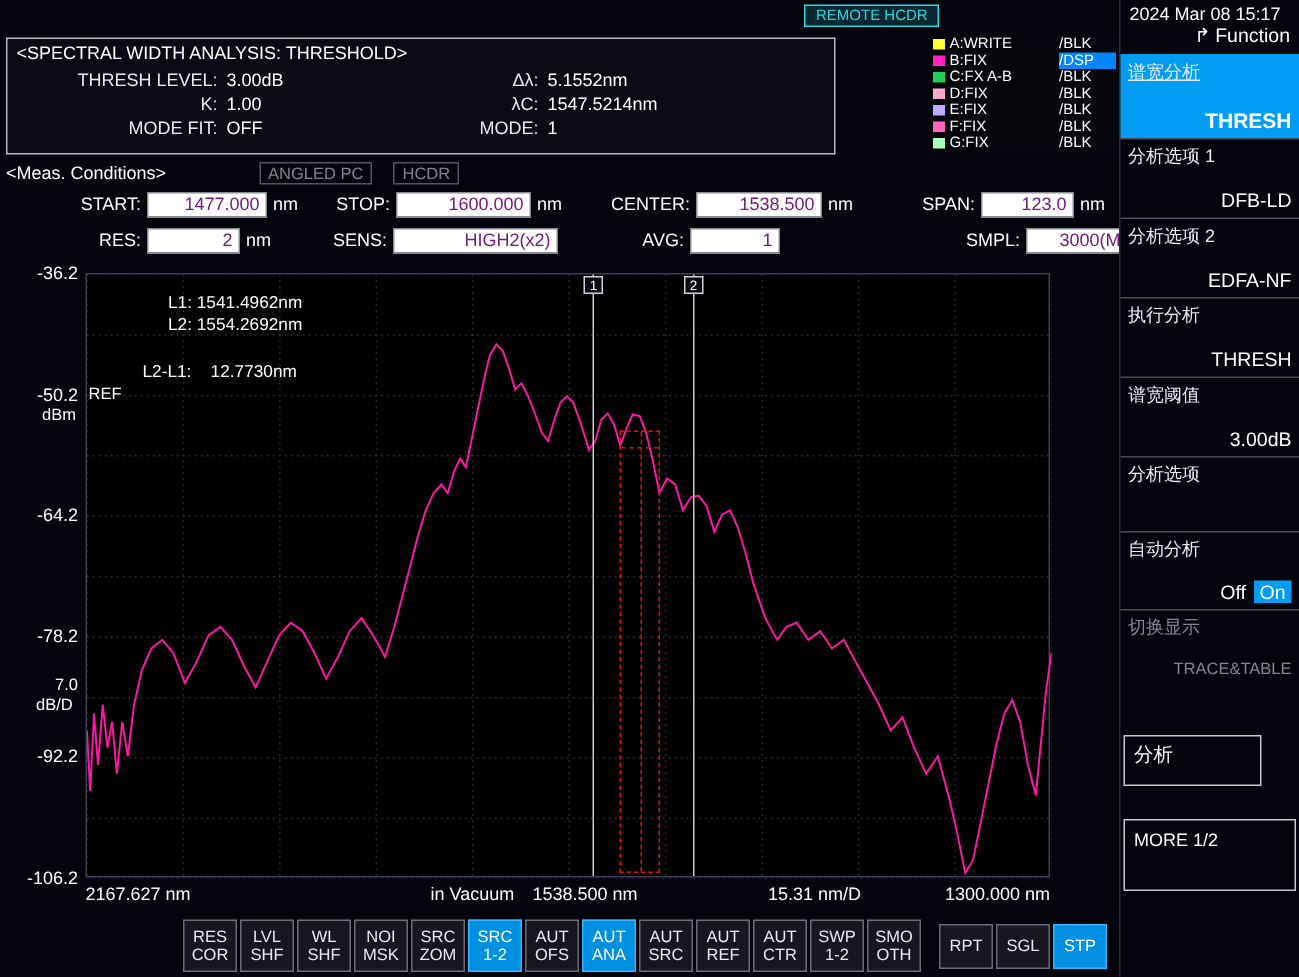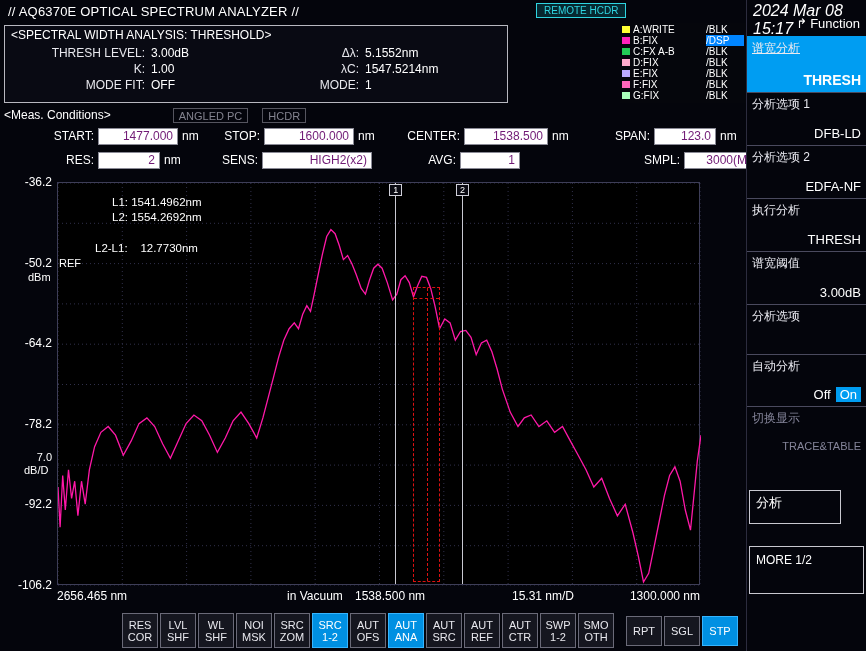--- a/index.html
+++ b/index.html
@@ -10,21 +10,21 @@
     font-family:"Liberation Sans", sans-serif;
   }
   .screen { position:absolute; inset:0; }
 
   
   .hdr-title { position:absolute; left:8px; top:4px; font-size:13px; color:#ffffff; letter-spacing:.2px; }
   .remote-badge { position:absolute; left:536px; top:3px; font-size:10px; color:#2fd4e0;
     border:1px solid #2fd4e0; background:#062830; padding:1px 7px; }
 
   
-  .ana-panel { position:absolute; left:4px; top:25px; width:504px; height:78px;
+  .ana-panel { position:absolute; left:4px; top:25px; width:553px; height:78px;
     border:1px solid #b8b8c0; background:#090a13; padding:2px 6px; }
   .ana-title { font-size:12px; color:#ffffff; }
   .ana-grid { display:grid; grid-template-columns:140px 158px 56px 150px; margin-top:3px;
     font-size:12px; line-height:16px; color:#ffffff; }
   .ana-grid .lab { text-align:right; padding-right:6px; color:#e8e8ee; }
 
   
   .legend { position:absolute; left:620px; top:23px; width:126px; height:80px;
     background:#05060c; padding:1px 2px; }
   .leg-row { display:flex; align-items:center; height:11px; font-size:10px; line-height:11px; }
@@ -74,42 +74,41 @@
     align-items:center; justify-content:center; cursor:pointer; }
   .tb.active { background:#0090e2; border-color:#35b5ff; color:#ffffff; }
   .rb { width:36px; height:30px; margin-right:2px; background:#15161f; border:1px solid #6a6a78;
     color:#e8e8ee; font-size:11px; display:flex; align-items:center; justify-content:center; cursor:pointer; }
   .rb.active { background:#0090e2; border-color:#35b5ff; color:#ffffff; }
   .run-gap { width:10px; }
 
   
   .fnp { position:absolute; left:746px; top:0; width:120px; height:651px; background:#04050c;
     border-left:1px solid #2c2c3e; }
-  .fnp-date { height:16px; padding:2px 0 0 6px; font-size:16px; color:#ffffff;font-style:italic; }
+  .fnp-date { height:16px; padding:2px 0 0 6px; font-size:12px; color:#ffffff; }
   .fnp-head { height:20px; text-align:right; padding-right:6px; font-size:13px; color:#ffffff; }
   .fnp-head .fn-ic { font-size:13px; margin-right:3px; }
   .fn-btn { position:relative; border-top:1px solid #4a4a5e; padding:3px 5px; cursor:pointer; }
   .fn-btn .lab { font-size:12px; color:#e9e9f0; }
   .fn-btn .val { position:absolute; right:5px; bottom:4px; font-size:13px; color:#ffffff; }
   .fn-btn.active { background:#009df2; border-top-color:#009df2;text-decoration:underline; }
   .fn-btn.active .val { font-size:14px; font-weight:bold; }
   .fn-btn.disabled .lab { color:#85859a; }
   .fn-btn.disabled .val { color:#85859a; font-size:11px; }
   .fn-btn .val .on-chip { background:#009df2; color:#ffffff; padding:0 4px; margin-left:5px; }
   .fn-tab { margin:34px 0 0 2px; width:92px; height:34px; border:1px solid #c8c8d0;
     padding:3px 6px; font-size:13px; color:#ffffff; cursor:pointer; }
   .fn-more { margin:22px 2px 0 2px; height:48px; border:1px solid #c8c8d0;
     padding:6px; font-size:12px; color:#ffffff; cursor:pointer; }
 </style>
 </head>
 <body>
 
 <div class="screen">
 
-  <div class="hdr-title">// AQ6370E OPTICAL SPECTRUM ANALYZER //</div>
   <div class="remote-badge">REMOTE HCDR</div>
 
   <section class="ana-panel">
     <div class="ana-title">&lt;SPECTRAL WIDTH ANALYSIS: THRESHOLD&gt;</div>
     <div class="ana-grid">
       <span class="lab">THRESH LEVEL:</span>
       <span>3.00dB</span>
       <span class="lab">Δλ:</span>
       <span>5.1552nm</span>
       <span class="lab">K:</span>
@@ -258,21 +257,21 @@
     <div class="vmark" id="marker-2" style="left: 403.9px;">
       <span class="vtag">2</span>
     </div>
     <div class="red-box" id="red-box" style="left: 355px; width: 27.4px; top: 104.2px; height: 294.8px;"></div>
   </div>
 
   <span class="mkr-text" style="left:112px; top:196px">L1: 1541.4962nm</span>
   <span class="mkr-text" style="left:112px; top:211px">L2: 1554.2692nm</span>
   <span class="mkr-text" style="left:95px; top:242px">L2-L1:    12.7730nm</span>
 
-  <span class="xlab" style="left:57px">2656.465 nm</span>
+  <span class="xlab" style="left:57px">2167.627 nm</span>
   <span class="xlab" style="left:287px">in Vacuum</span>
   <span class="xlab" style="left:355px">1538.500 nm</span>
   <span class="xlab" style="left:512px">15.31 nm/D</span>
   <span class="xlab" style="left:622px; width:78px; text-align:right">1300.000 nm</span>
 
   <nav class="toolbar">
     <div class="tb">
       <span>RES</span>
       <span>COR</span>
       </div>

